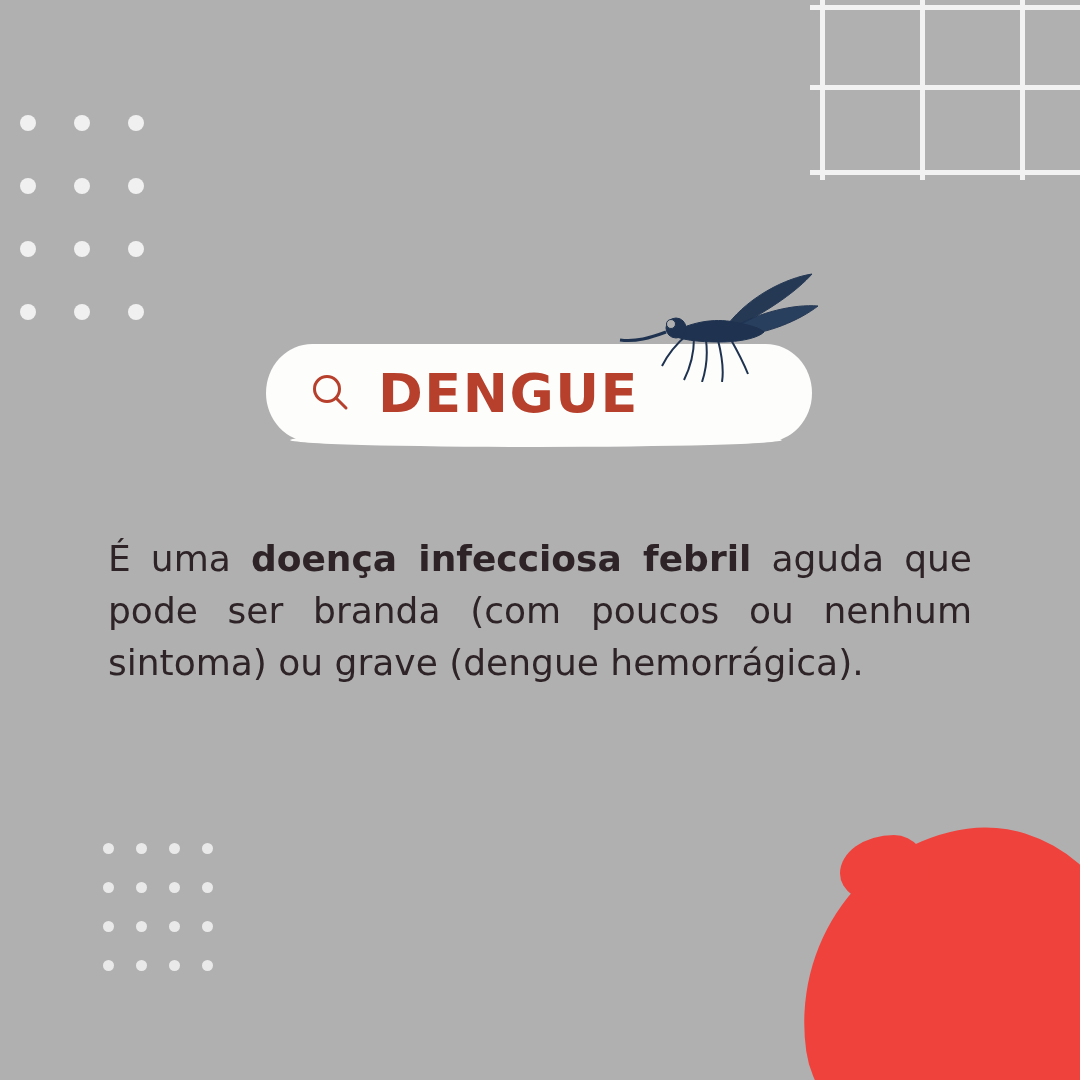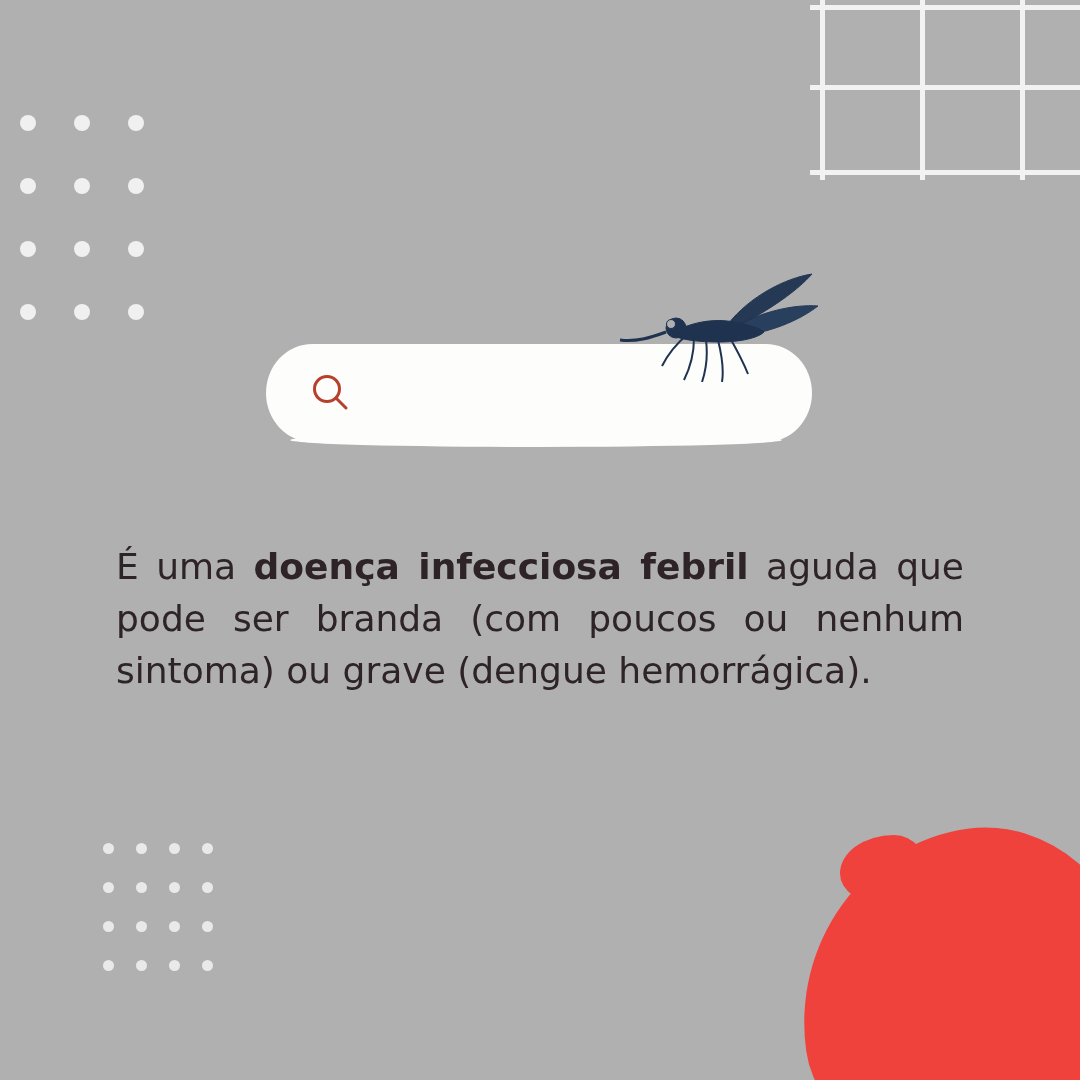--- a/index.html
+++ b/index.html
@@ -142,21 +142,21 @@
     position: absolute;
     left: 100px;
     top: 525px;
     width: 880px;
     color: #2e2428;
     font-family: "DejaVu Sans", sans-serif;
     font-size: 36px;
     line-height: 52px;
     text-align: justify;
   }
-  .body-copy p { margin: 16px; }
+  .body-copy p { margin: 8px; }
   .body-copy .gap { height: 52px; }
   .body-copy b { font-weight: bold; }
   .body-copy i { font-style: italic; }
   .p-last { text-align: justify; }
 </style>
 </head>
 <body>
 
 <div id="canvas">
 
@@ -227,20 +227,21 @@
     </g>
   </svg>
 
   <div class="title-pill">
     <span class="search-icon">
       <svg viewBox="0 0 44 44" width="44" height="44">
         <circle cx="19" cy="18" r="12.5" fill="none" stroke="#b7402c" stroke-width="3"></circle>
         <line x1="28" y1="27" x2="38" y2="37" stroke="#b7402c" stroke-width="3" stroke-linecap="round"></line>
       </svg>
     </span>
+    <span class="title-text">DENGUE</span>
   </div>
 
   <div class="body-copy">
     <p>
       <span>É uma </span><b>doença infecciosa febril</b><span> aguda que pode ser branda (com poucos ou nenhum sintoma) ou grave (dengue hemorrágica).</span>
     </p>
     <div class="gap"></div>
   </div>
 
 </div>

